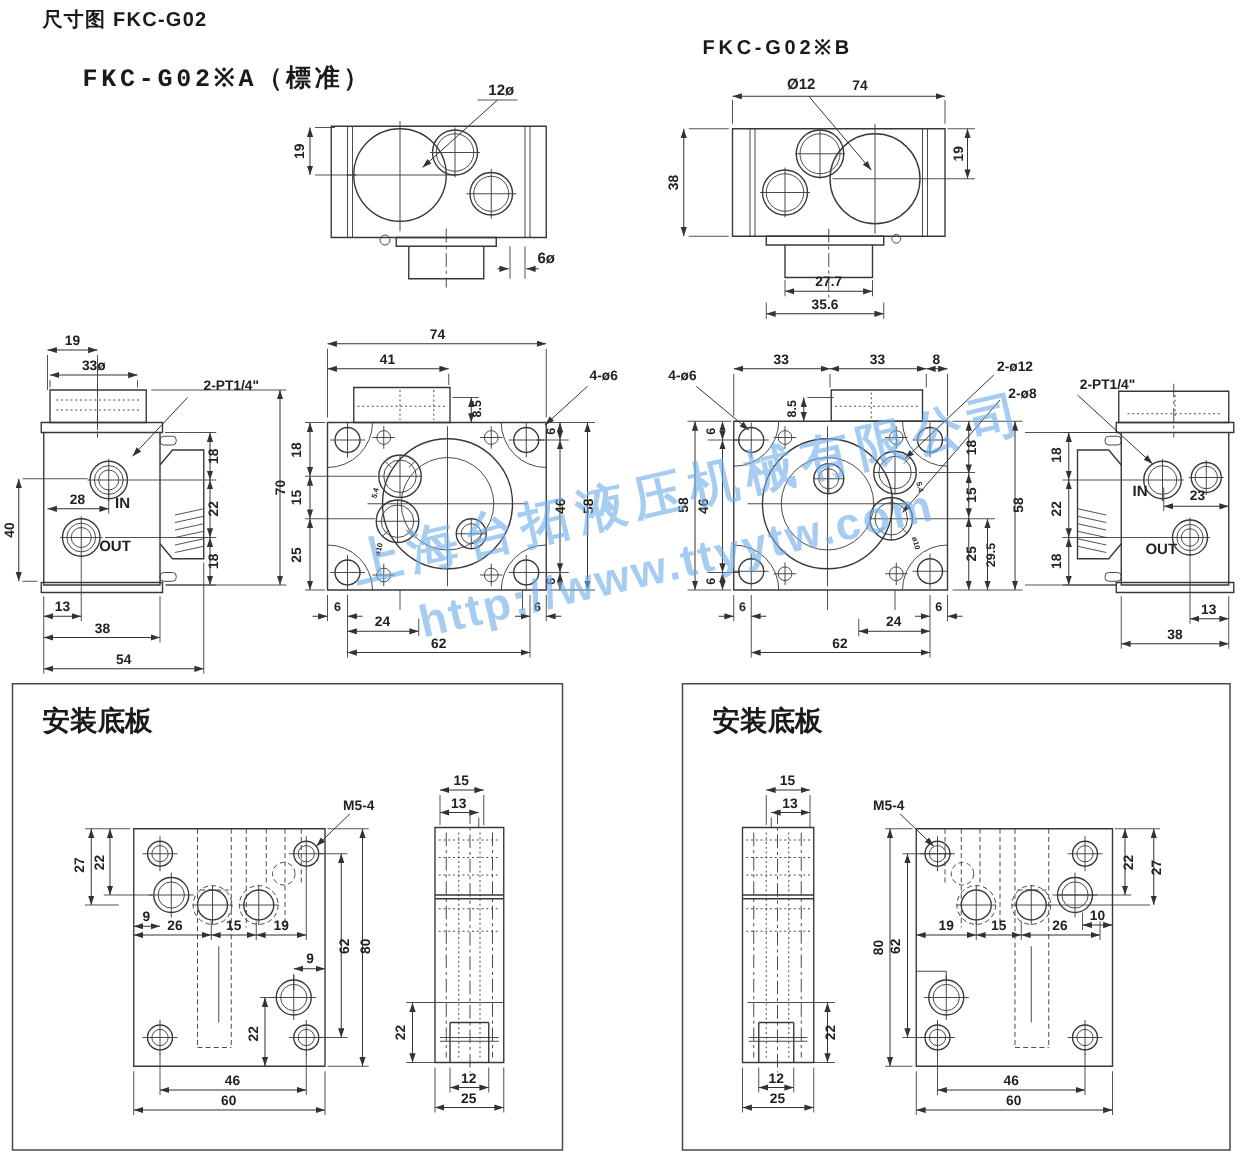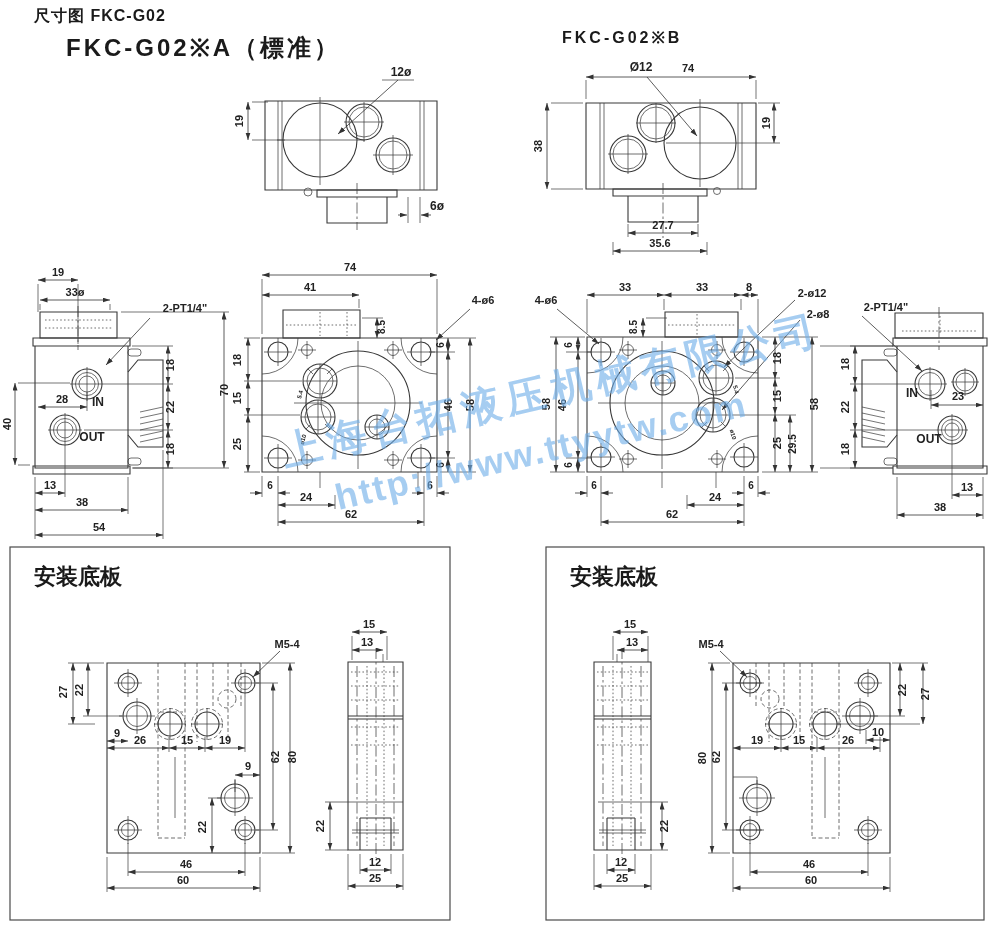--- a/index.html
+++ b/index.html
@@ -11,21 +11,21 @@
   .t{fill:none;stroke:#3f3f3f;stroke-width:.75;}
   .e{fill:none;stroke:#3a3a3a;stroke-width:.7;}
   .d{fill:none;stroke:#333;stroke-width:.8;marker-start:url(#ar);marker-end:url(#ar);}
   .l{fill:none;stroke:#333;stroke-width:.8;marker-end:url(#ar);}
   .hid{stroke-dasharray:4 2.5;}
   .dot{stroke-dasharray:1.6 2.2;}
   .ctr{stroke-dasharray:11 3 2.5 3;}
   svg text{font-family:"Liberation Sans",sans-serif;font-weight:600;fill:#222;}
   .hdr{position:absolute;white-space:nowrap;}
   #doc-title{left:34px;top:6px;font-size:16px;font-weight:700;letter-spacing:1px;}
-  #head-a{left:66px;top:30px;font-size:24px;font-weight:600;letter-spacing:3px;}
+  #head-a{left:66px;top:48px;font-size:20px;font-weight:600;letter-spacing:3px;font-family:Liberation Mono, monospace;}
   #head-b{left:562px;top:26px;font-size:16px;font-weight:600;letter-spacing:3px;}
   #plate-title-a{left:34px;top:562px;font-size:22px;font-weight:700;}
   #plate-title-b{left:570px;top:562px;font-size:22px;font-weight:700;}
   #watermark{position:absolute;left:276px;top:426px;transform:rotate(-13deg);
              transform-origin:0 0;color:rgba(112,174,233,.62);pointer-events:none;}
   #watermark .w1{font-size:40px;letter-spacing:6px;white-space:nowrap;font-weight:600;}
   #watermark .w2{font-size:36px;letter-spacing:2px;white-space:nowrap;margin:8px 0 0 42px;font-weight:600;}
 </style>
 </head>
 <body>

